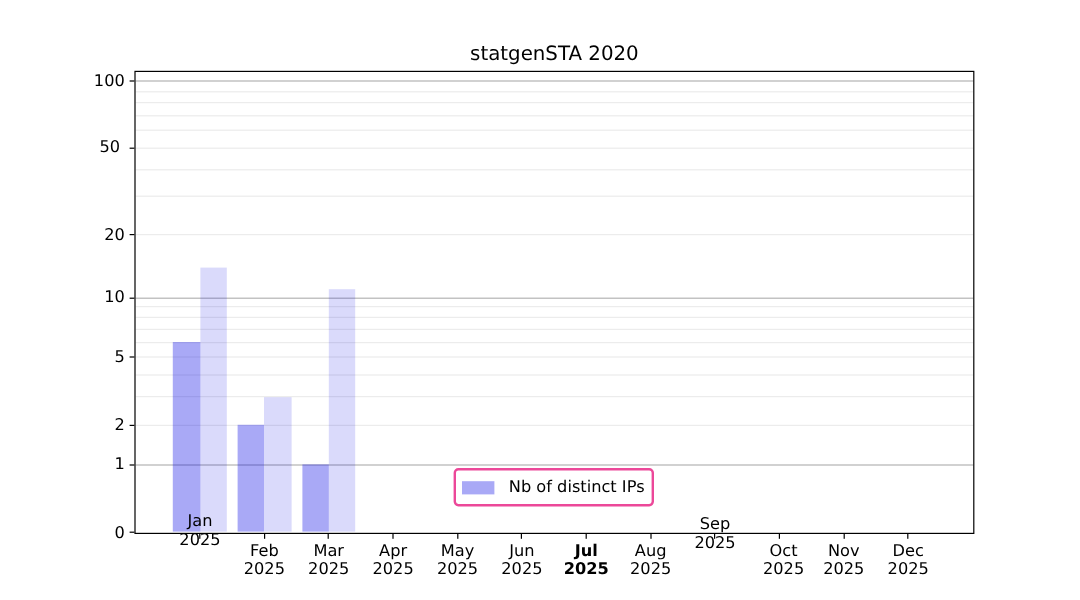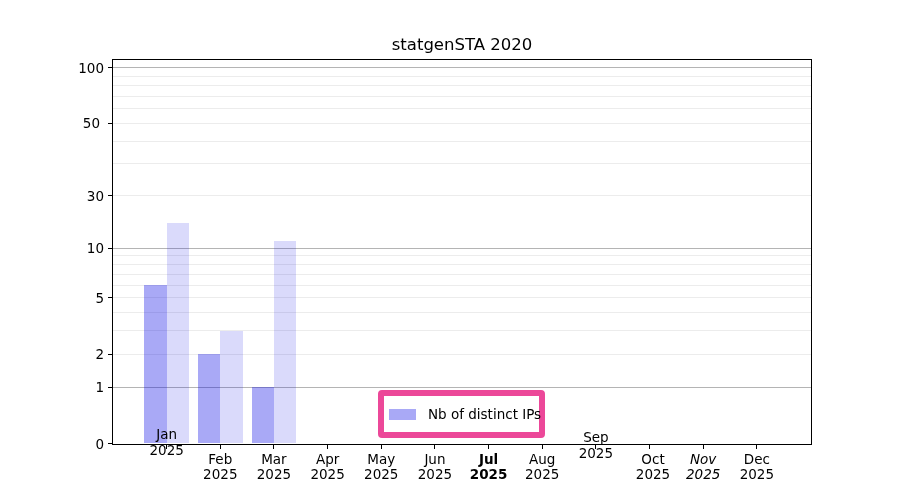--- a/index.html
+++ b/index.html
@@ -37,23 +37,23 @@
     line-height:15.5px;
   }
   #plot-border{
     position:absolute;
     border:1px solid #000000;
     pointer-events:none;
   }
   #legend{
     position:absolute;
     left:378px;top:390px;
-    width:167px;height:48px;
+    width:167px;height:32px;
     background:rgba(255,255,255,0.85);
-    border:6px solid #ec4899;
+    border:2px solid #ec4899;
     border-radius:4px;
     box-sizing:border-box;
     display:flex;
     flex-direction:column;
     justify-content:center;
     gap:3px;
     padding:4px 8px 4px 5px;
   }
   .legend-row{display:flex;align-items:center;}
   .legend-swatch{width:27px;height:11px;margin-right:12px;flex:0 0 auto;}
@@ -101,21 +101,21 @@
     <div class="y-tick-label" style="left: 60px; top: 435.5px;">0</div>
     <div class="tick" style="left: 108px; top: 386.557px; width: 4px; height: 1px;"></div>
     <div class="y-tick-label" style="left: 60px; top: 379.057px;">1</div>
     <div class="tick" style="left: 108px; top: 353.539px; width: 4px; height: 1px;"></div>
     <div class="y-tick-label" style="left: 60px; top: 346.039px;">2</div>
     <div class="tick" style="left: 108px; top: 297.096px; width: 4px; height: 1px;"></div>
     <div class="y-tick-label" style="left: 60px; top: 289.596px;">5</div>
     <div class="tick" style="left: 108px; top: 247.738px; width: 4px; height: 1px;"></div>
     <div class="y-tick-label" style="left: 60px; top: 240.238px;">10</div>
     <div class="tick" style="left: 108px; top: 195.083px; width: 4px; height: 1px;"></div>
-    <div class="y-tick-label" style="left: 60px; top: 187.583px;">30</div>
+    <div class="y-tick-label" style="left: 60px; top: 187.583px;">20</div>
     <div class="tick" style="left: 108px; top: 122.829px; width: 4px; height: 1px;"></div>
     <div class="y-tick-label" style="left: 56px; top: 115.329px;">50</div>
     <div class="tick" style="left: 108px; top: 67.1878px; width: 4px; height: 1px;"></div>
     <div class="y-tick-label" style="left: 60px; top: 59.6878px;">100</div>
     <div class="tick" style="left: 166.154px; top: 444.5px; width: 1px; height: 4px;"></div>
     <div class="x-tick-label" style="left: 134.654px; top: 427px;">
       <div>Jan</div>
       <div>2025</div>
     </div>
     <div class="tick" style="left: 219.808px; top: 444.5px; width: 1px; height: 4px;"></div>
@@ -157,21 +157,21 @@
     <div class="x-tick-label" style="left: 563.885px; top: 430px;">
       <div>Sep</div>
       <div>2025</div>
     </div>
     <div class="tick" style="left: 649.038px; top: 444.5px; width: 1px; height: 4px;"></div>
     <div class="x-tick-label" style="left: 621px; top: 451.5px;">
       <div>Oct</div>
       <div>2025</div>
     </div>
     <div class="tick" style="left: 702.692px; top: 444.5px; width: 1px; height: 4px;"></div>
-    <div class="x-tick-label" style="left: 671.192px; top: 451.5px; font-style: italic;">
+    <div class="x-tick-label" style="left: 671.192px; top: 451.5px;">
       <div>Nov</div>
       <div>2025</div>
     </div>
     <div class="tick" style="left: 756.346px; top: 444.5px; width: 1px; height: 4px;"></div>
     <div class="x-tick-label" style="left: 724.846px; top: 451.5px;">
       <div>Dec</div>
       <div>2025</div>
     </div>
   </div>
 

